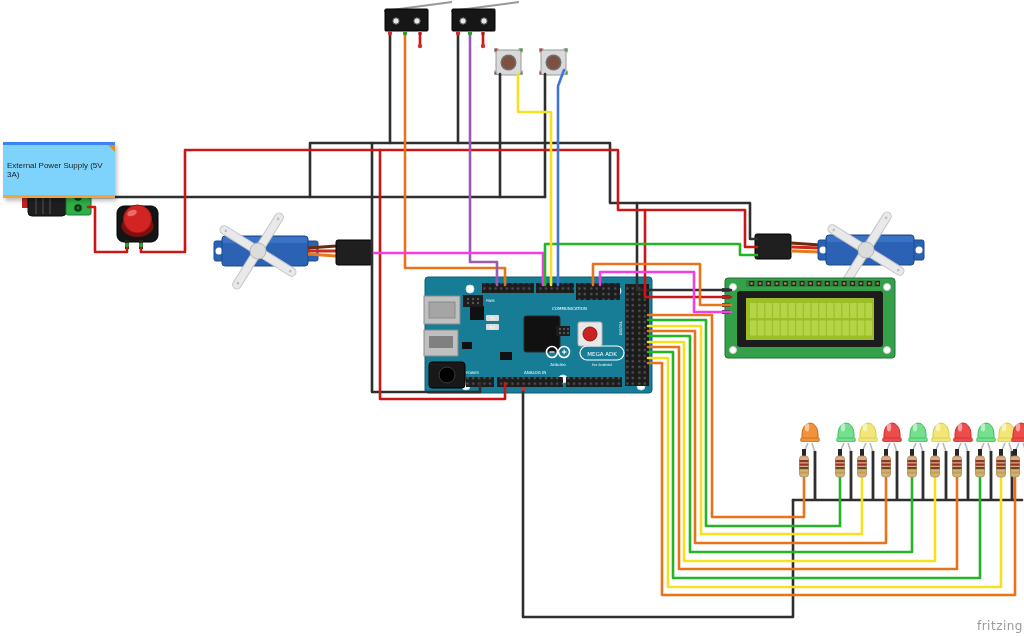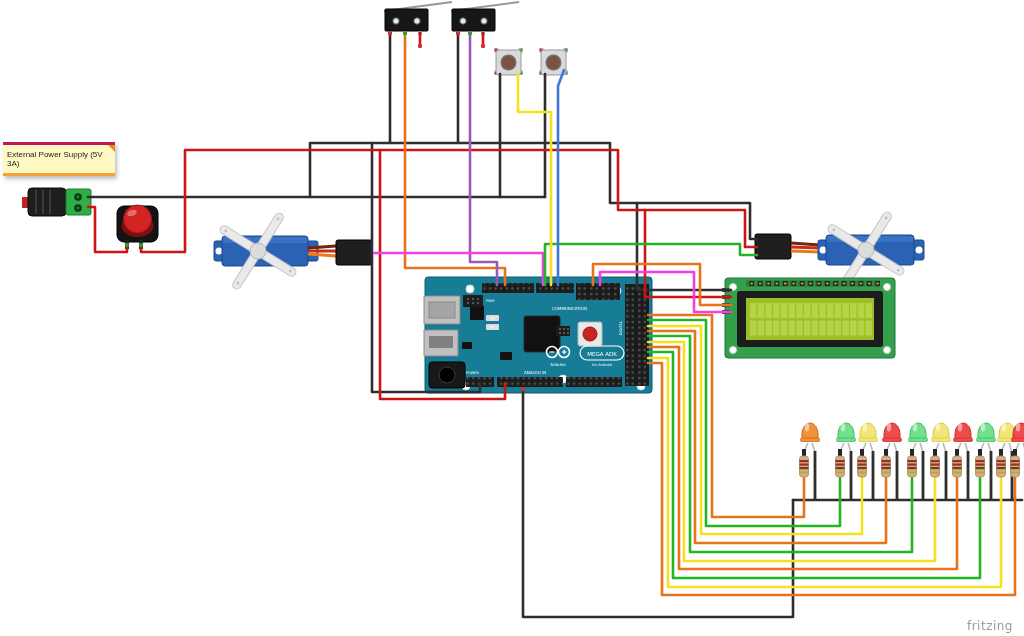--- a/index.html
+++ b/index.html
@@ -1,24 +1,24 @@
 <!DOCTYPE html>
 <html><head>
 <meta charset="utf-8">
 <style>
   html,body{margin:0;padding:0}
   body{width:1024px;height:636px;background:#ffffff;overflow:hidden;position:relative;
        font-family:"Liberation Sans",sans-serif}
   #scene{position:absolute;left:0;top:0}
-  .note{position:absolute;left:3px;top:142px;width:104px;background:#fef9c3;
-        border-top:3px solid #be185d;border-bottom:3px solid #f2a33c;
-        box-shadow:2px 3px 4px rgba(0,0,0,.25);padding:5px 4px;font-size:8px;color:#222}
+  .note{position:absolute;left:3px;top:142px;width:104px;background:#7dd3fc;
+        border-top:3px solid #3b82f6;border-bottom:3px solid #f2a33c;
+        box-shadow:2px 3px 4px rgba(0,0,0,.25);padding:16px 4px;font-size:8px;color:#222}
   .note:after{content:"";position:absolute;right:0;top:0;border-style:solid;
         border-width:0 7px 7px 0;border-color:transparent #e08f1f transparent transparent}
-  .watermark{position:absolute;right:11px;bottom:3px;color:#9a9a9a;font-size:12px;
+  .watermark{position:absolute;right:1px;bottom:3px;color:#9a9a9a;font-size:12px;
         font-family:"DejaVu Sans",sans-serif;letter-spacing:.5px}
   text{font-family:"DejaVu Sans",sans-serif;fill:#ffffff}
   .tiny{font-size:4px}
   .micro{font-size:3.5px}
 </style>
 </head>
 <body>
 
 <svg id="scene" width="1024" height="636" viewBox="0 0 1024 636">
   <defs>

